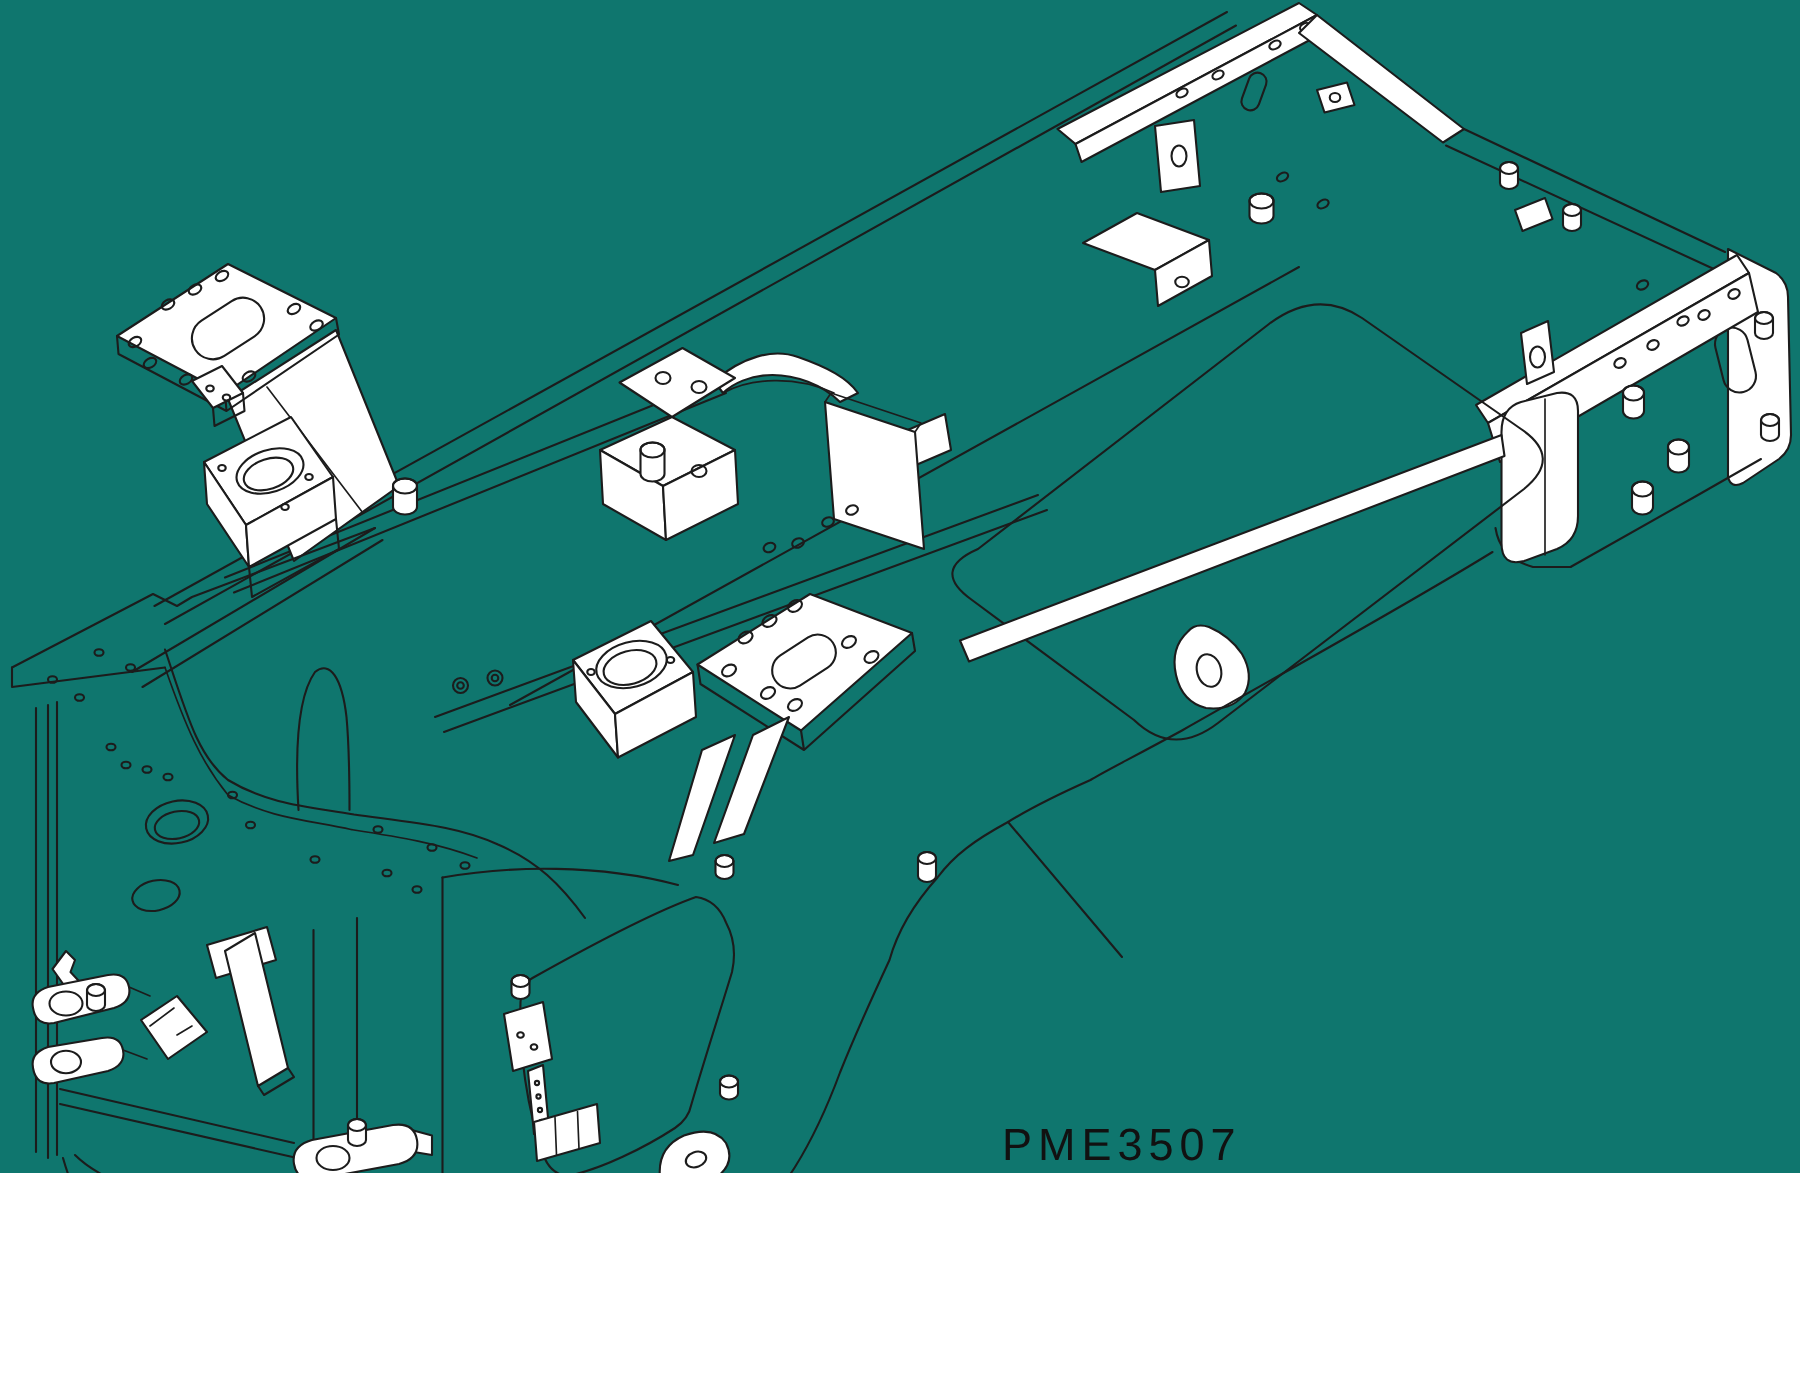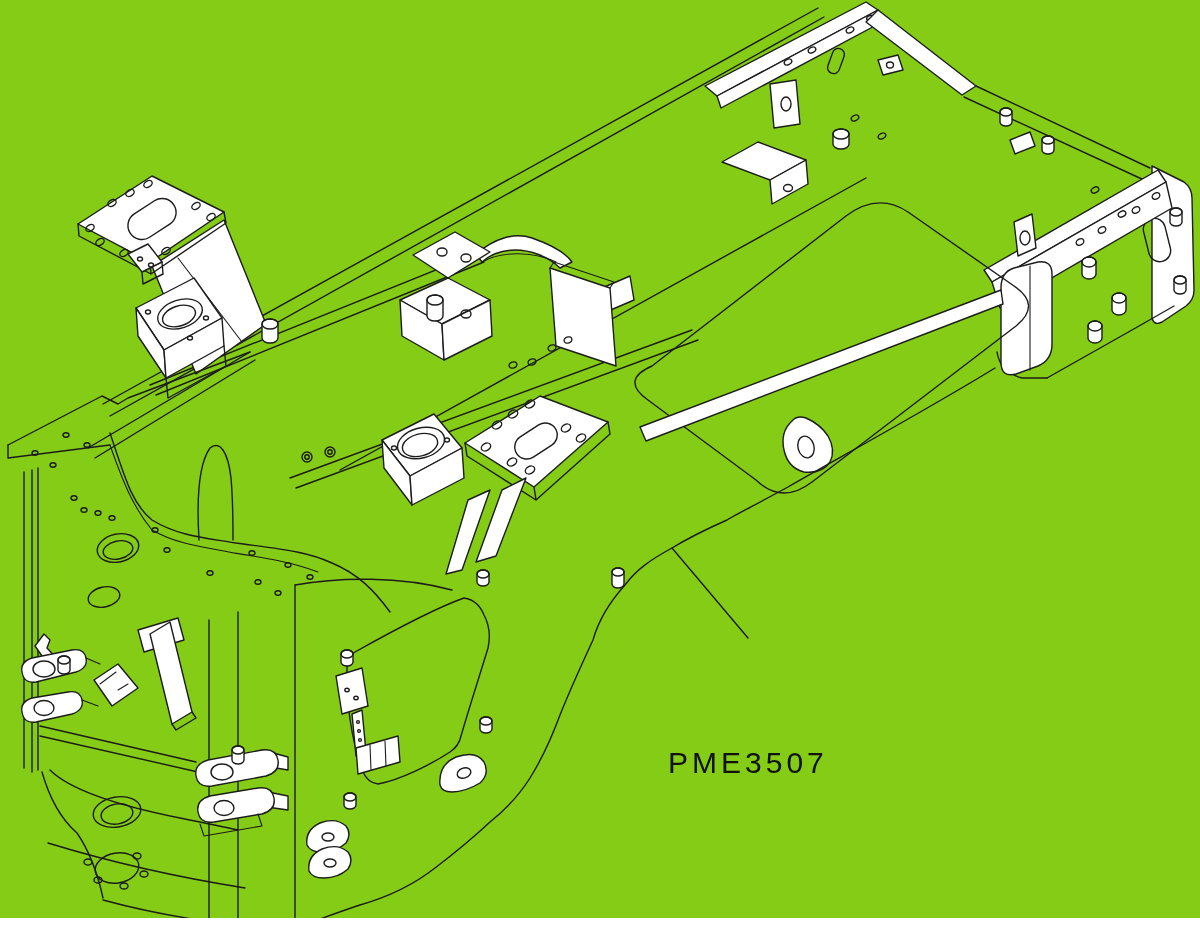--- a/index.html
+++ b/index.html
@@ -1,16 +1,16 @@
 <!DOCTYPE html>
 <html><head>
 <meta charset="utf-8">
 <style>
   html,body{margin:0;padding:0;background:#ffffff;}
-  .stage{position:relative;width:1200px;height:918px;background:#84cc16;overflow:hidden;
+  .stage{position:relative;width:1200px;height:782px;background:#0f766e;overflow:hidden;
          font-family:"Liberation Sans", sans-serif;}
   svg path, svg ellipse, svg rect, svg line, svg circle{
     stroke:#1c1c1c; stroke-width:1.4; fill:none; stroke-linecap:round; stroke-linejoin:round;
   }
   svg .f{fill:#ffffff;}
   svg .thin{stroke-width:1.1;}
   svg text{stroke:none; fill:#111111; font-family:"Liberation Sans", sans-serif;
            font-size:30px; letter-spacing:4px;}
 </style>
 </head>

